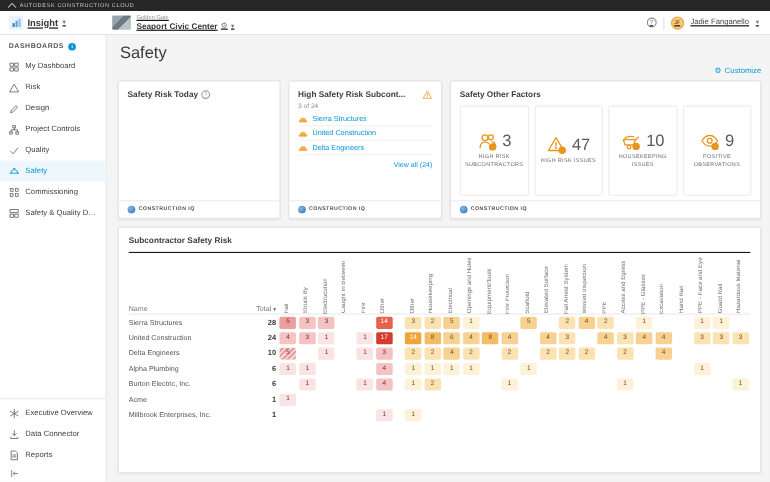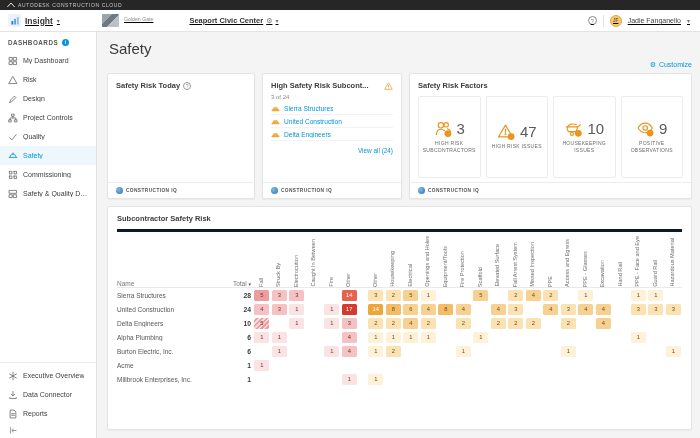--- a/index.html
+++ b/index.html
@@ -12,21 +12,21 @@
 
   
   .appbar { height:22px; background:#fff; border-bottom:1px solid #e3e3e3; display:flex; align-items:center; padding:0 10px 0 8px;text-decoration:underline; }
   .insight-wrap { display:flex; align-items:center; gap:4px; width:88px; }
   .insight-logo { width:13px; height:13px; background:#eaf3fb; border-radius:2px; display:flex; align-items:center; justify-content:center; }
   .app-name { font-size:8.5px; font-weight:700; color:#363636; }
   .caret { font-size:6px; color:#777; line-height:1; }
   .project-wrap { display:flex; align-items:center; gap:5px; margin-left:6px; }
   .thumb { width:17px; height:13px; border-radius:1px;
     background:linear-gradient(135deg,#9aa4ab 0 35%,#6d7a84 35% 60%,#b9c2c7 60% 100%); }
-  .proj-text { display:flex; flex-direction:row; line-height:1.25;gap:36px; }
+  .proj-text { display:flex; flex-direction:column; line-height:1.25; }
   .proj-sub { font-size:5.2px; color:#8d8d8d; }
   .proj-name-row { display:flex; align-items:center; gap:3px; }
   .proj-name { font-size:7.5px; font-weight:700; color:#333; }
   .gear { font-size:7px; color:#777; line-height:1; }
   .appbar-right { margin-left:auto; display:flex; align-items:center; gap:6px; }
   .help-circle { width:9px; height:9px; border:1px solid #8a8a8a; border-radius:50%; font-size:5.5px; color:#777;
     display:flex; align-items:center; justify-content:center; }
   .vdiv { width:1px; height:12px; background:#e2e2e2; }
   .avatar { width:12px; height:12px; border-radius:50%; background:#f6c878; border:1px solid #dfa948; color:#8a5a10;
     font-size:4.6px; font-weight:700; display:flex; align-items:center; justify-content:center; }
@@ -77,21 +77,21 @@
 
   .card-factors { flex:1; }
   .factors-body { flex:1; display:flex; gap:5px; padding:3px 8px 4px; }
   .stat-box { flex:1; border:1px solid #ececec; border-radius:2px; display:flex; flex-direction:column; align-items:center; justify-content:center; gap:3px; padding:3px 2px; }
   .stat-top { display:flex; align-items:center; gap:5px; }
   .stat-value { font-size:15px; color:#5a5a5a; }
   .stat-label { font-size:5px; letter-spacing:.3px; color:#6b6b6b; text-align:center; line-height:1.45; max-width:62px; }
 
   
   .table-card { margin-top:7px; flex:1; background:#fff; border:1px solid #e4e4e4; border-radius:2px; padding:7px 9px; display:flex; flex-direction:column; overflow:hidden; box-shadow:0 1px 1px rgba(0,0,0,.04); }
-  .table-title { font-size:7.5px; font-weight:700; color:#3d3d3d; padding-bottom:6px; border-bottom:3px solid #0f172a; }
+  .table-title { font-size:7.5px; font-weight:700; color:#3d3d3d; padding-bottom:6px; border-bottom:1px solid #0f172a; }
   .m-head { display:flex; align-items:flex-end; height:56px; border-bottom:1px solid #e9e9e9; padding-top:3px; flex:none; }
   .m-name-col { width:108px; flex:none; font-size:6.5px; color:#7a7a7a; }
   .m-total-col { width:28px; flex:none; text-align:right; font-size:6.5px; color:#7a7a7a; padding-right:2px; white-space:nowrap; }
   .m-total-col .caret { font-size:5px; color:#555; }
   .m-col { width:17.5px; flex:none; display:flex; justify-content:center; }
   .vlabel { writing-mode:vertical-rl; transform:rotate(180deg); font-size:5.6px; color:#6d6d6d; line-height:1; white-space:nowrap; max-height:52px; overflow:hidden; }
   .m-gap { width:9px; flex:none; }
   .m-row { display:flex; align-items:center; height:14px; flex:none; }
   .m-row .name { width:108px; flex:none; font-size:6.5px; color:#565656; white-space:nowrap; overflow:hidden; }
   .m-row .total { width:28px; flex:none; text-align:right; font-size:6.8px; font-weight:700; color:#3c3c3c; padding-right:2px; }
@@ -329,21 +329,21 @@
           <div class="view-all">View all (24)</div>
         </div>
         <div class="card-foot">
           <span class="ciq-dot"></span>
           <span class="ciq-text">CONSTRUCTION IQ</span>
         </div>
       </section>
 
       <section class="card card-factors">
         <div class="card-head">
-          <span>Safety Risk Factors</span>
+          <span>Safety Other Factors</span>
         </div>
         <div class="factors-body" id="stats-row">
             <div class="stat-box">
               <div class="stat-top">
                 <span style="display: flex;">
                   <svg width="18" height="17" viewBox="0 0 16 16" fill="none" stroke="#E8951D" stroke-width="1.1" stroke-linecap="round" stroke-linejoin="round">
                     <circle cx="6" cy="5" r="2.5"></circle>
                     <path d="M1.8 13.5c.2-3 2-4.8 4.4-4.8 1.3 0 2.4.5 3.2 1.4"></path>
                     <circle cx="11" cy="4.5" r="2.1"></circle>
                     <path d="M12.2 8.2c1.6.4 2.6 1.6 2.9 3"></path>

